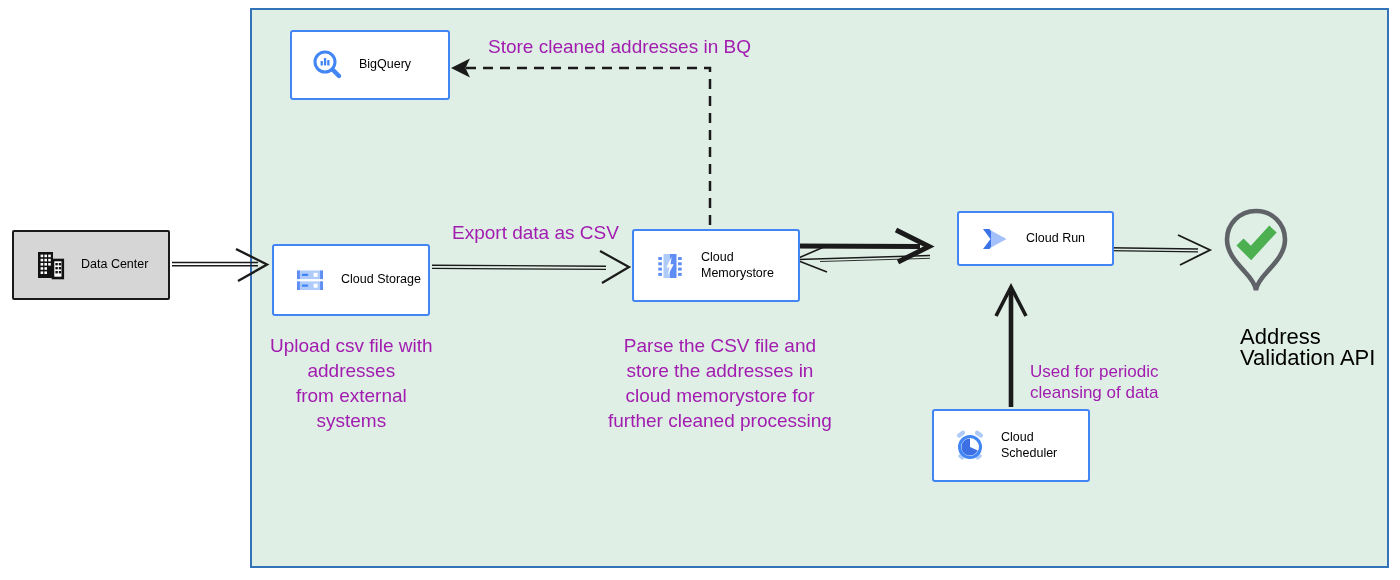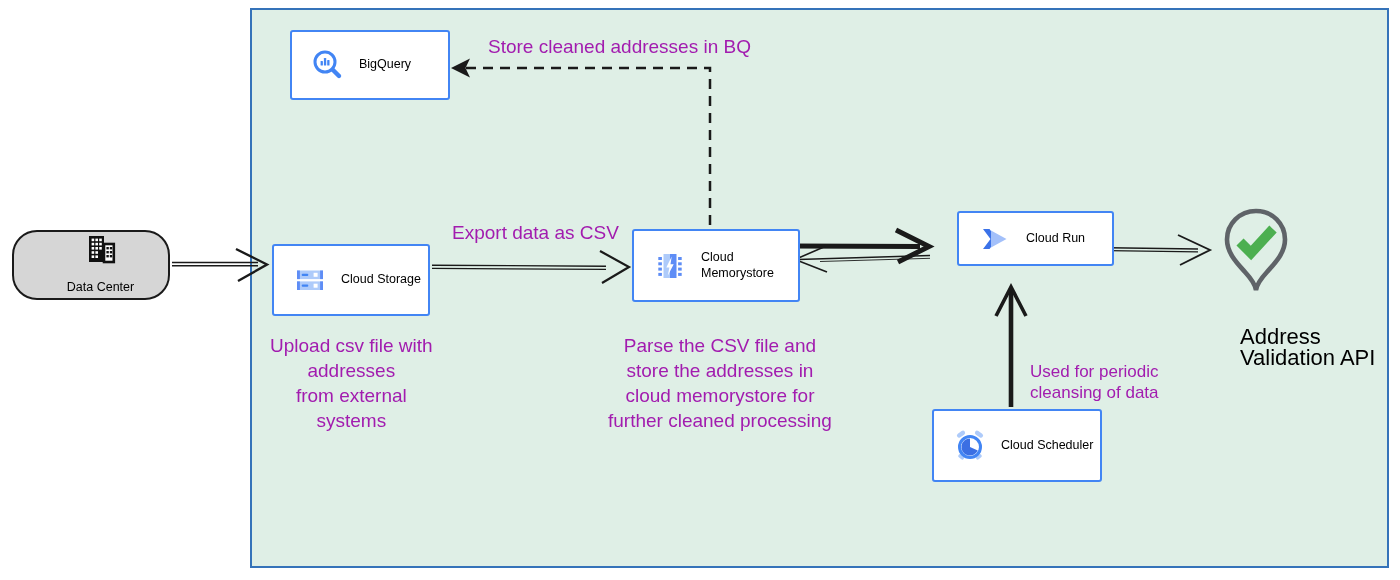--- a/index.html
+++ b/index.html
@@ -9,21 +9,21 @@
   .container-box{position:absolute;left:250px;top:8px;width:1139px;height:560px;
        background:#dfefe6;border:2px solid #3573b9;box-sizing:border-box;z-index:1;}
 
   #arrow-layer{position:absolute;left:0;top:0;width:1400px;height:580px;z-index:5;pointer-events:none;}
 
   .node{position:absolute;background:#ffffff;border:2px solid #4285f4;border-radius:3px;
        display:flex;align-items:center;box-sizing:border-box;padding-left:19px;gap:14px;z-index:10;}
   .node .node-label{font-size:12.5px;line-height:1.25;color:#000;}
   .node .icon{flex:0 0 auto;display:flex;}
 
-  .node-datacenter{background:#d6d6d6;border:2px solid #1a1a1a;border-radius:25px;flex-direction:column;}
+  .node-datacenter{background:#d6d6d6;border:2px solid #1a1a1a;border-radius:2px;}
 
   .free-label{position:absolute;z-index:12;font-size:19px;line-height:25px;color:#a21caf;text-align:center;}
   .multiline{white-space:pre-line;}
   .small-note{font-size:17px;line-height:21px;margin-top:13px;}
 
   .pin-wrap{position:absolute;left:1220px;top:206px;width:72px;height:102px;z-index:10;}
   .pin-label{position:absolute;left:1240px;top:326px;width:150px;font-size:22px;line-height:21px;z-index:12;}
 </style>
 </head>
 <body>
@@ -166,21 +166,21 @@
 <div class="node" style="left:932px;top:211px;width:157px;height:55px;margin-left:25px;">
   <span class="icon">
     <svg width="34" height="34" viewBox="0 0 34 34">
       <polygon points="5,7 11.5,7 19,17 11.5,27 5,27 12.5,17" fill="#3b72e8"></polygon>
       <polygon points="13,8.5 28.5,17 13,25.5" fill="#a3c0fa"></polygon>
     </svg>
   </span>
   <span class="node-label">Cloud Run</span>
 </div>
 
-<div class="node" style="left:932px;top:409px;width:170px;height:73px;">
+<div class="node" style="left:932px;top:409px;width:158px;height:73px;">
   <span class="icon">
     <svg width="34" height="34" viewBox="0 0 34 34">
       <rect x="3.5" y="3" width="9" height="4.4" rx="2.2" fill="#aecbfa" transform="rotate(-35 8 5.2)"></rect>
       <rect x="21.5" y="3" width="9" height="4.4" rx="2.2" fill="#aecbfa" transform="rotate(35 26 5.2)"></rect>
       <rect x="5" y="26" width="6.4" height="3.6" rx="1.6" fill="#aecbfa" transform="rotate(38 8.2 27.8)"></rect>
       <rect x="22.6" y="26" width="6.4" height="3.6" rx="1.6" fill="#aecbfa" transform="rotate(-38 25.8 27.8)"></rect>
       <circle cx="17" cy="18" r="10.5" fill="#ffffff" stroke="#4285f4" stroke-width="3"></circle>
       <path d="M17,18 L17,9.4 A8.6,8.6 0 1 0 24.8,21.6 Z" fill="#3b6fe3"></path>
     </svg>
   </span>

